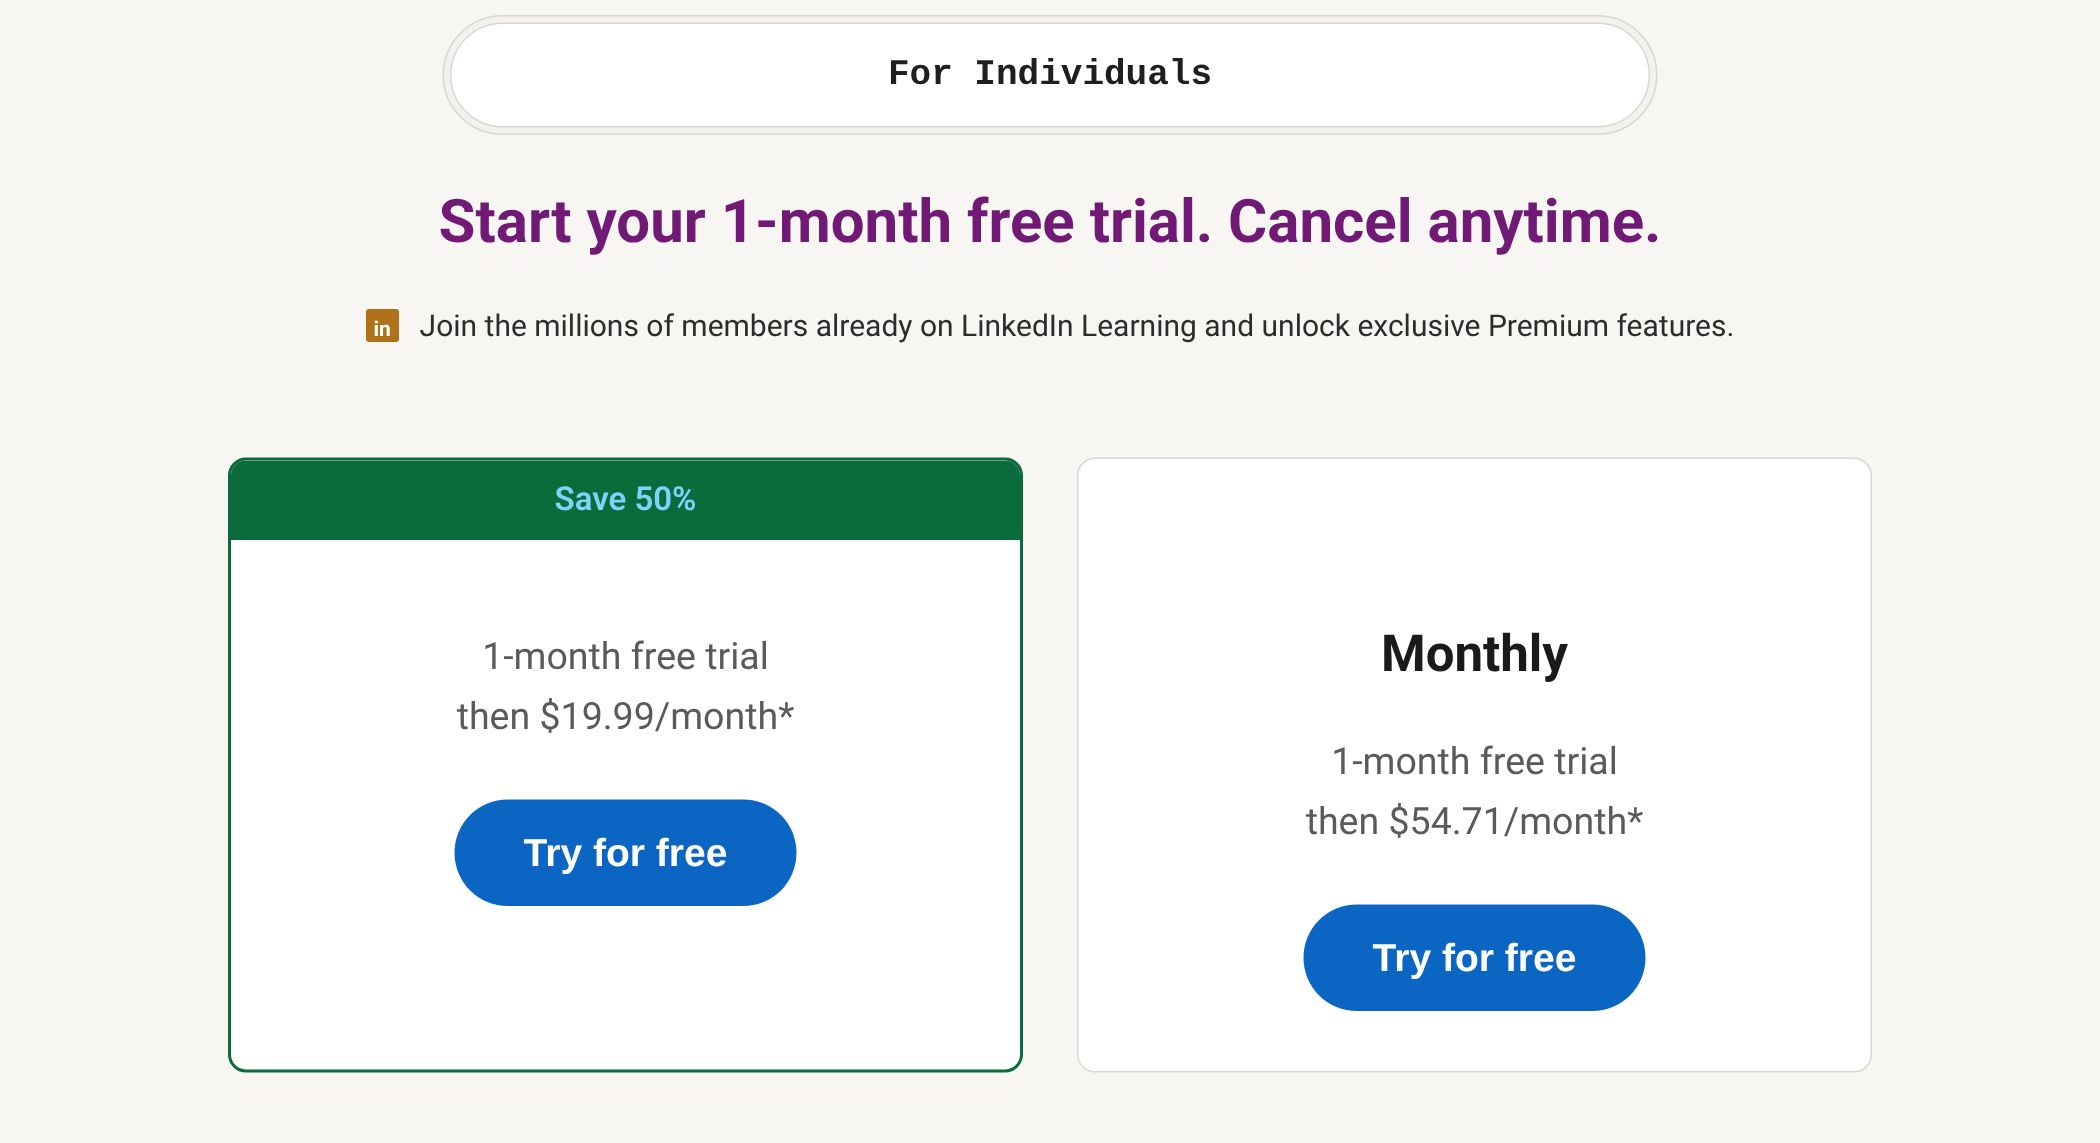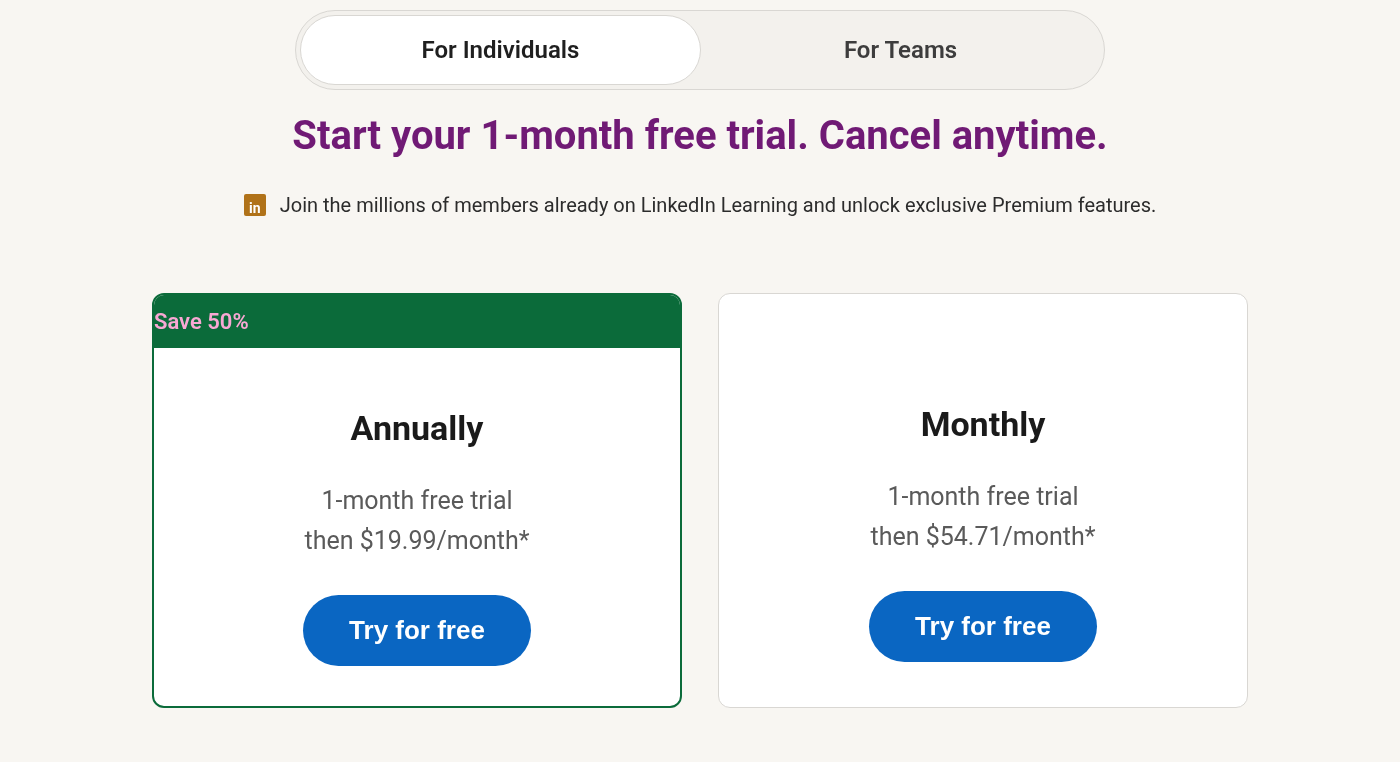--- a/index.html
+++ b/index.html
@@ -19,23 +19,24 @@
       flex-direction: column;
       align-items: center;
       padding-top: 10px;
     }
     .tab-switcher {
       display: flex;
       background: #f3f1ed;
       border: 1px solid #d9d7d3;
       border-radius: 44px;
       padding: 4px;
-      margin-bottom: 22px;
+      margin-bottom: 34px;
       width: 810px;
       height: 80px;
+      font-family: Liberation Mono, monospace;
     }
     .tab {
       flex: 1;
       display: flex;
       align-items: center;
       justify-content: center;
       font-size: 24px;
       font-weight: 600;
       color: #1f1f1f;
       border-radius: 40px;
@@ -95,22 +96,22 @@
     }
     .plan-card.highlighted {
       border: 2px solid #0b6b3a;
     }
     .plan-card:not(.highlighted) {
       border: 1px solid #d9d7d3;
     }
     .save-banner {
       width: 100%;
       background: #0b6b3a;
-      color: #f9a8d4;
-      text-align: left;
+      color: #7dd3fc;
+      text-align: center;
       font-size: 22px;
       font-weight: 600;
       padding: 14px 0;
     }
     .plan-card:not(.highlighted) .save-banner {
       display: none;
     }
     .plan-body {
       padding: 60px 40px 40px 40px;
       display: flex;
@@ -150,40 +151,36 @@
   </style>
 </head>
 <body>
 
 <div class="container">
 
   <div class="tab-switcher">
     <div class="tab active">
       <span>For Individuals</span>
     </div>
-    <div class="tab">
-      <span>For Teams</span>
-    </div>
   </div>
 
   <h1 class="headline">Start your 1-month free trial. Cancel anytime.</h1>
 
   <div class="subtext-row">
     <div class="linkedin-badge">
       <span>in</span>
     </div>
     <div class="subtext">Join the millions of members already on LinkedIn Learning and unlock exclusive Premium features.</div>
   </div>
 
   <div class="plans-row">
 
     <div class="plan-card highlighted">
       <div class="save-banner">Save 50%</div>
       <div class="plan-body">
-        <div class="plan-title">Annually</div>
         <div class="plan-line">1-month free trial</div>
         <div class="plan-line">then $19.99/month*</div>
         <button class="cta-button">Try for free</button>
       </div>
     </div>
 
     <div class="plan-card">
       <div class="plan-body">
         <div class="plan-title">Monthly</div>
         <div class="plan-line">1-month free trial</div>

